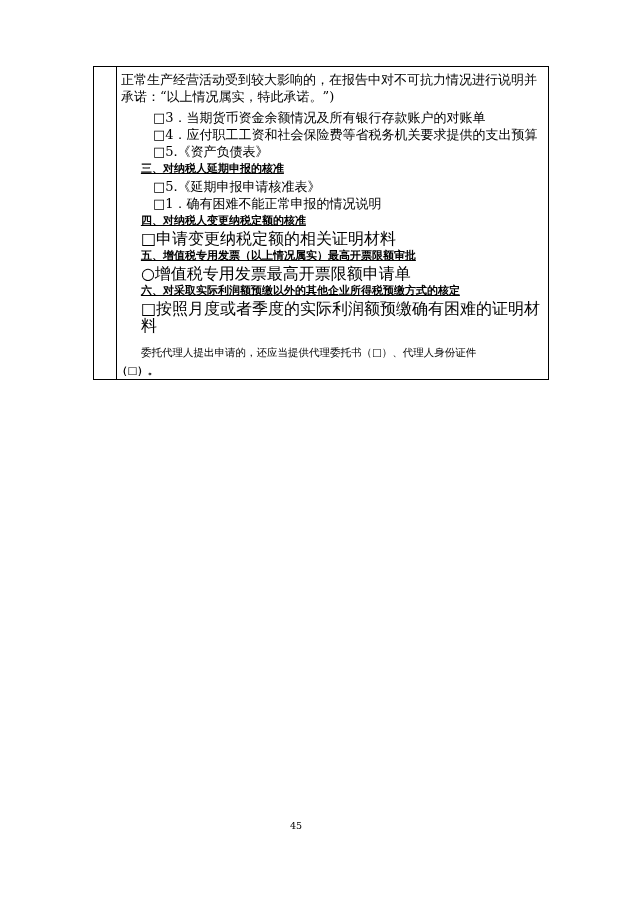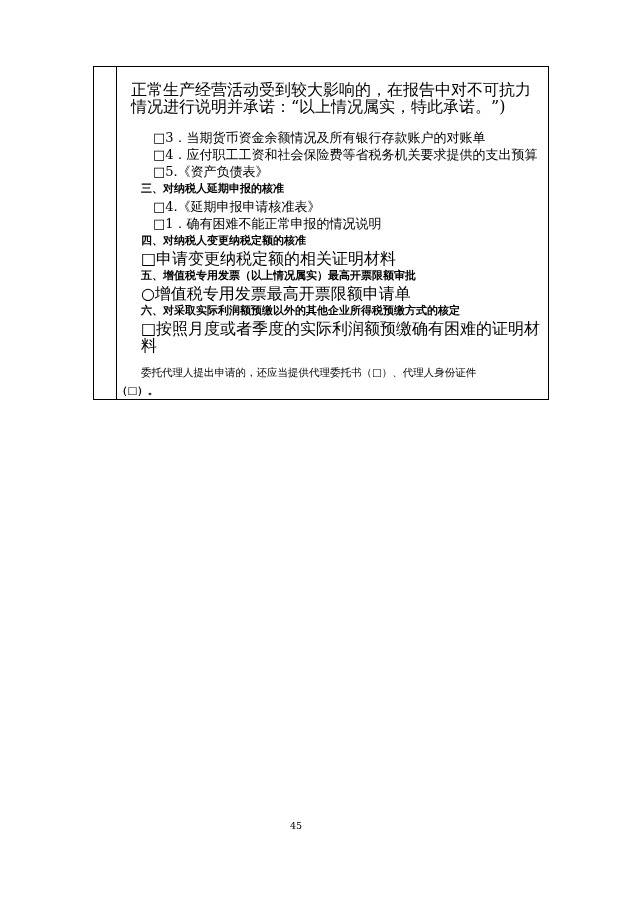--- a/index.html
+++ b/index.html
@@ -37,30 +37,31 @@
     padding: 0;
   }
   .col-narrow {
     width: 22px;
   }
   .col-main {
     width: 433px;
     padding: 6px 8px 10px 8px;
   }
   .para {
-    font-size: 16px;
+    font-size: 13px;
     line-height: 17px;
     text-indent: 0;
-    margin: 14px;
+    margin: 4px;
   }
   .heading {
     font-weight: bold;
     font-size: 11px;
     line-height: 18px;
     padding-left: 24px;
+    text-decoration: underline;
   }
   .item {
     font-size: 13px;
     line-height: 17px;
     padding-left: 36px;
   }
   .item-sub {
     font-size: 16px;
     line-height: 17px;
     padding-left: 24px;
@@ -111,21 +112,21 @@
       <td class="col-narrow"></td>
       <td class="col-main">
 
         <div class="para">正常生产经营活动受到较大影响的，在报告中对不可抗力情况进行说明并承诺：“以上情况属实，特此承诺。”)</div>
 
         <div class="item">□3．当期货币资金余额情况及所有银行存款账户的对账单</div>
         <div class="item">□4．应付职工工资和社会保险费等省税务机关要求提供的支出预算</div>
         <div class="item">□5.《资产负债表》</div>
 
         <div class="heading">三、对纳税人延期申报的核准</div>
-        <div class="item">□4.《延期申报申请核准表》</div>
+        <div class="item">□5.《延期申报申请核准表》</div>
         <div class="item">□1．确有困难不能正常申报的情况说明</div>
 
         <div class="heading">四、对纳税人变更纳税定额的核准</div>
         <div class="item-sub">□申请变更纳税定额的相关证明材料</div>
 
         <div class="heading">五、增值税专用发票（以上情况属实）最高开票限额审批</div>
         <div class="item-sub">○增值税专用发票最高开票限额申请单</div>
 
         <div class="heading">六、对采取实际利润额预缴以外的其他企业所得税预缴方式的核定</div>
         <div class="item-sub">□按照月度或者季度的实际利润额预缴确有困难的证明材料</div>

